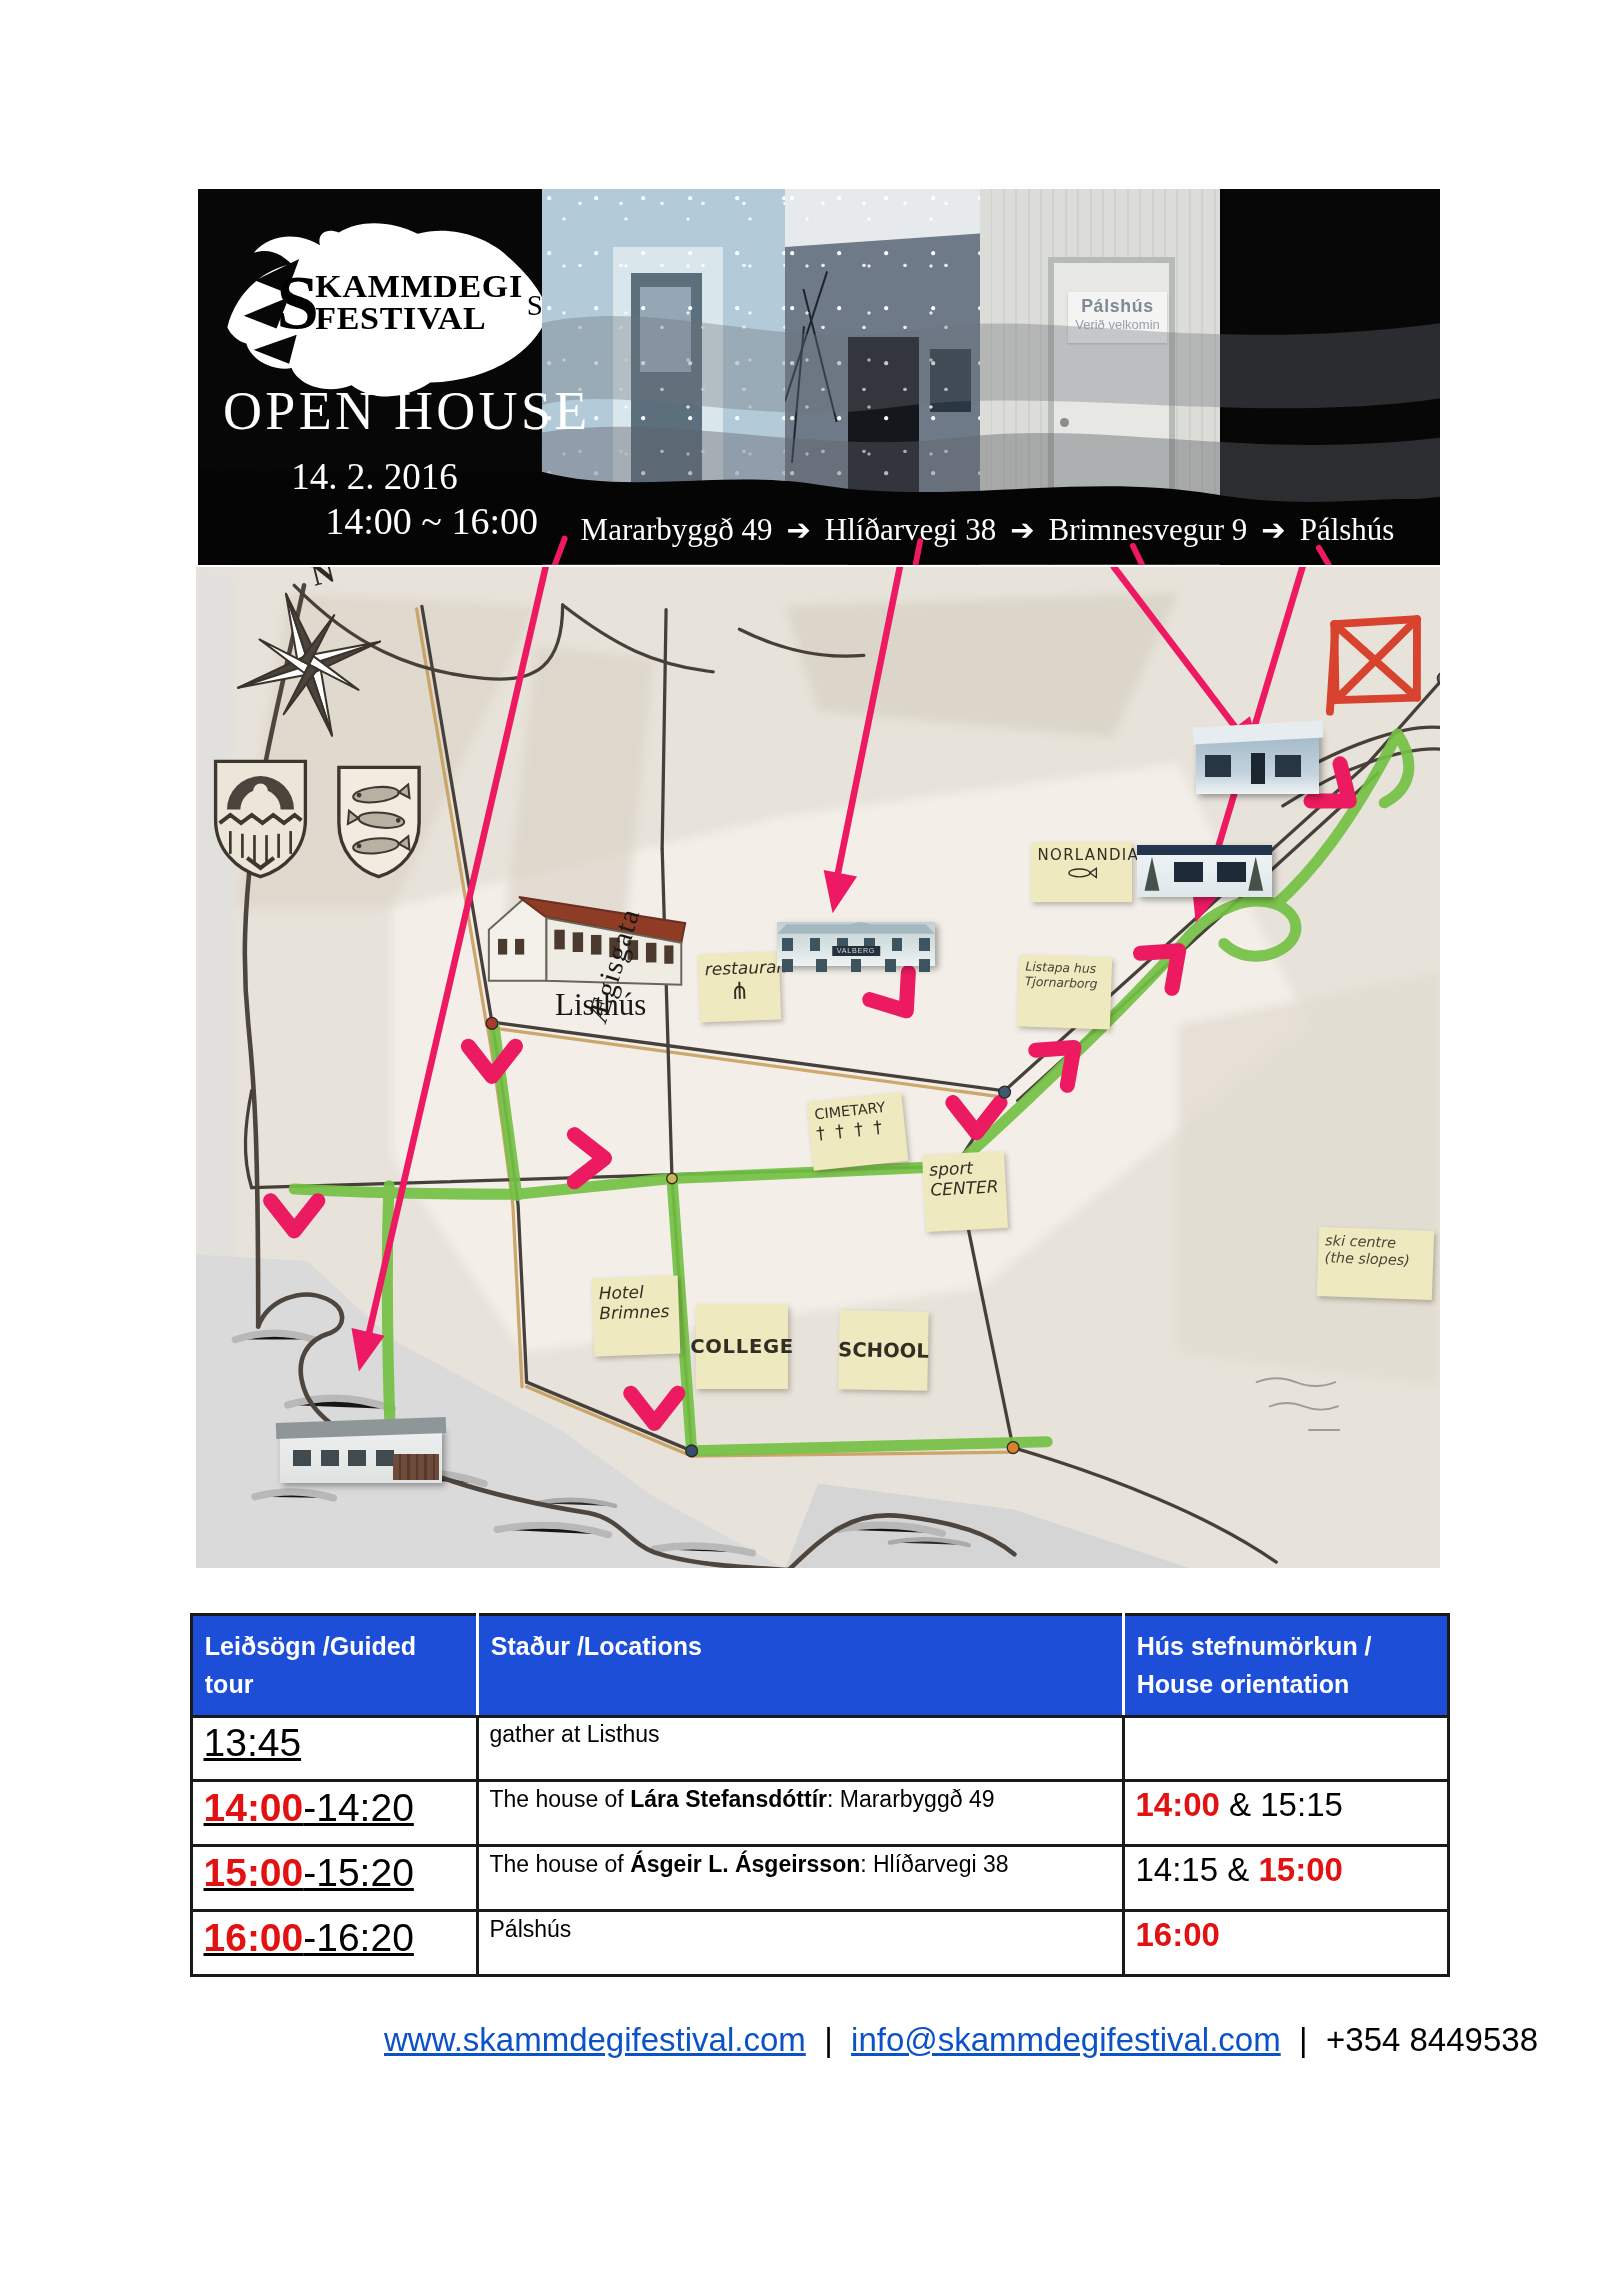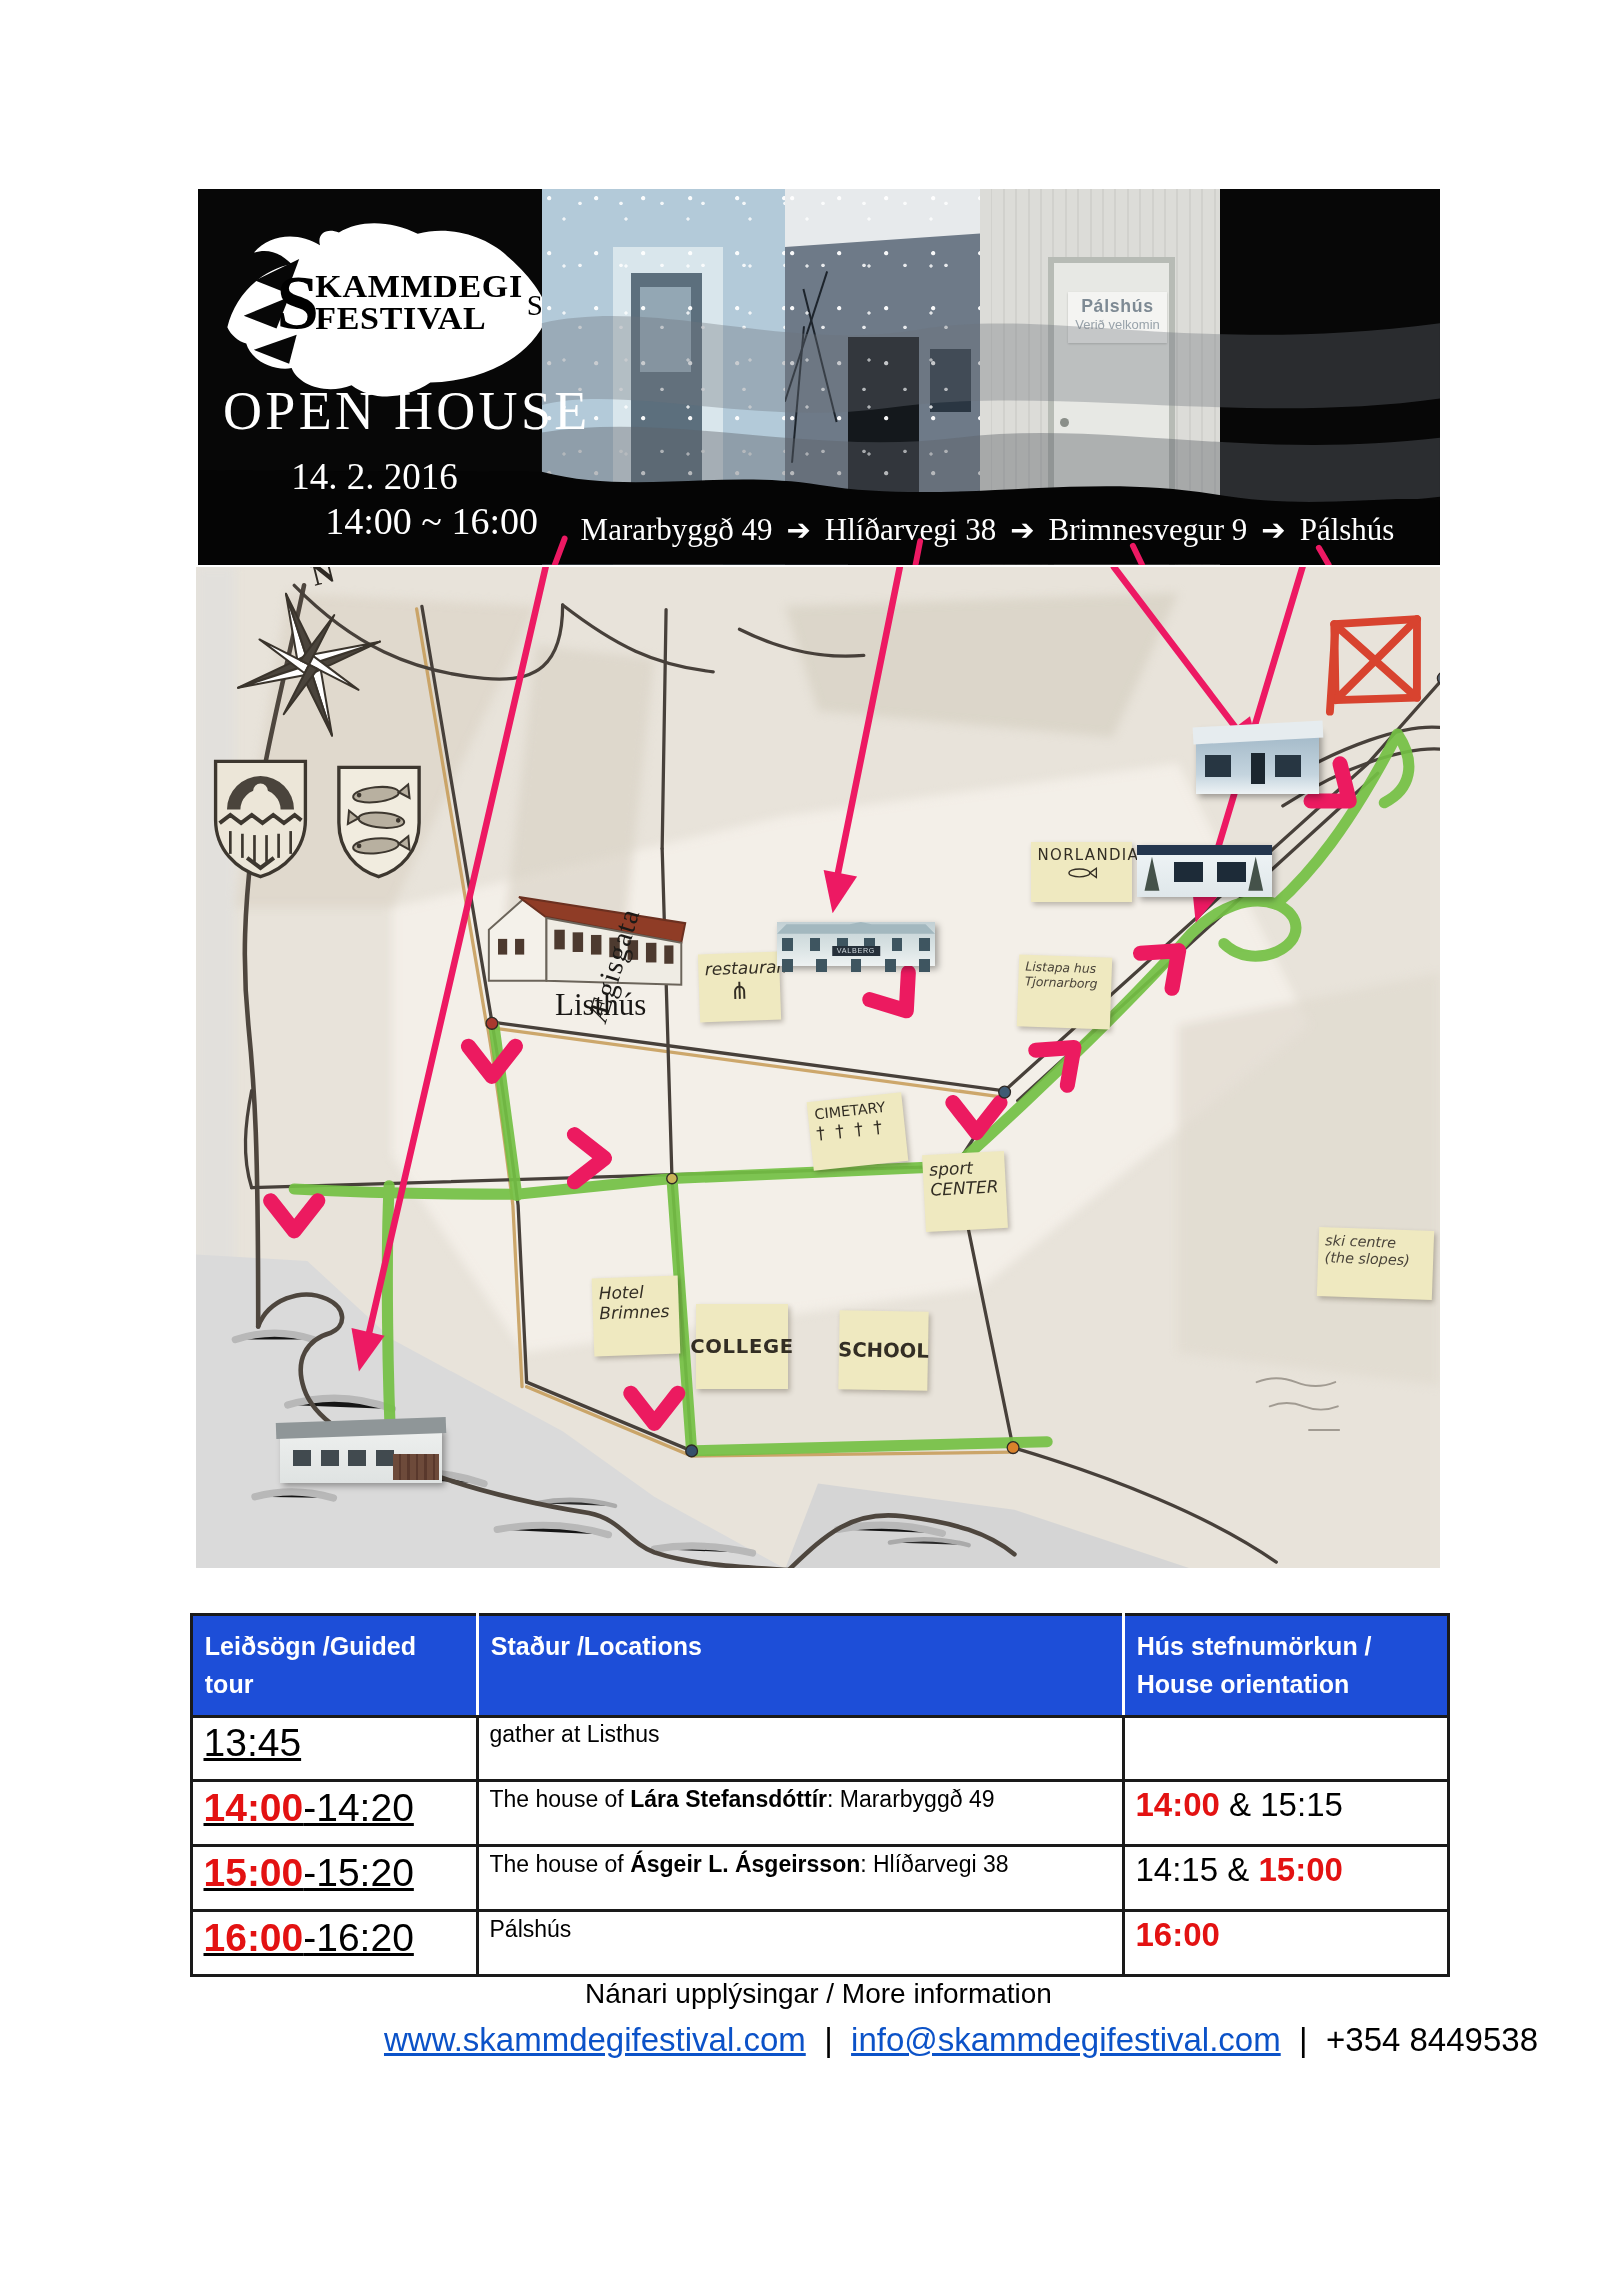--- a/index.html
+++ b/index.html
@@ -523,21 +523,20 @@
           <td class="c-orient"><span>14:15 &amp; </span><span class="red bold">15:00</span></td>
         </tr>
         <tr>
           <td class="c-time"><span class="red bold">16:00</span><span>-16:20</span></td>
           <td class="c-loc"><span>Pálshús</span></td>
           <td class="c-orient"><span class="red bold">16:00</span></td>
         </tr>
       </tbody>
   </table>
 
-  <div class="finfo">Nánari upplýsingar / More information</div>
   <div class="fcontact">
     <span class="link">www.skammdegifestival.com</span>
     <span class="sep">|</span>
     <span class="link">info@skammdegifestival.com</span>
     <span class="sep">|</span>
     <span>+354 8449538</span>
   </div>
 </div>
 
 

